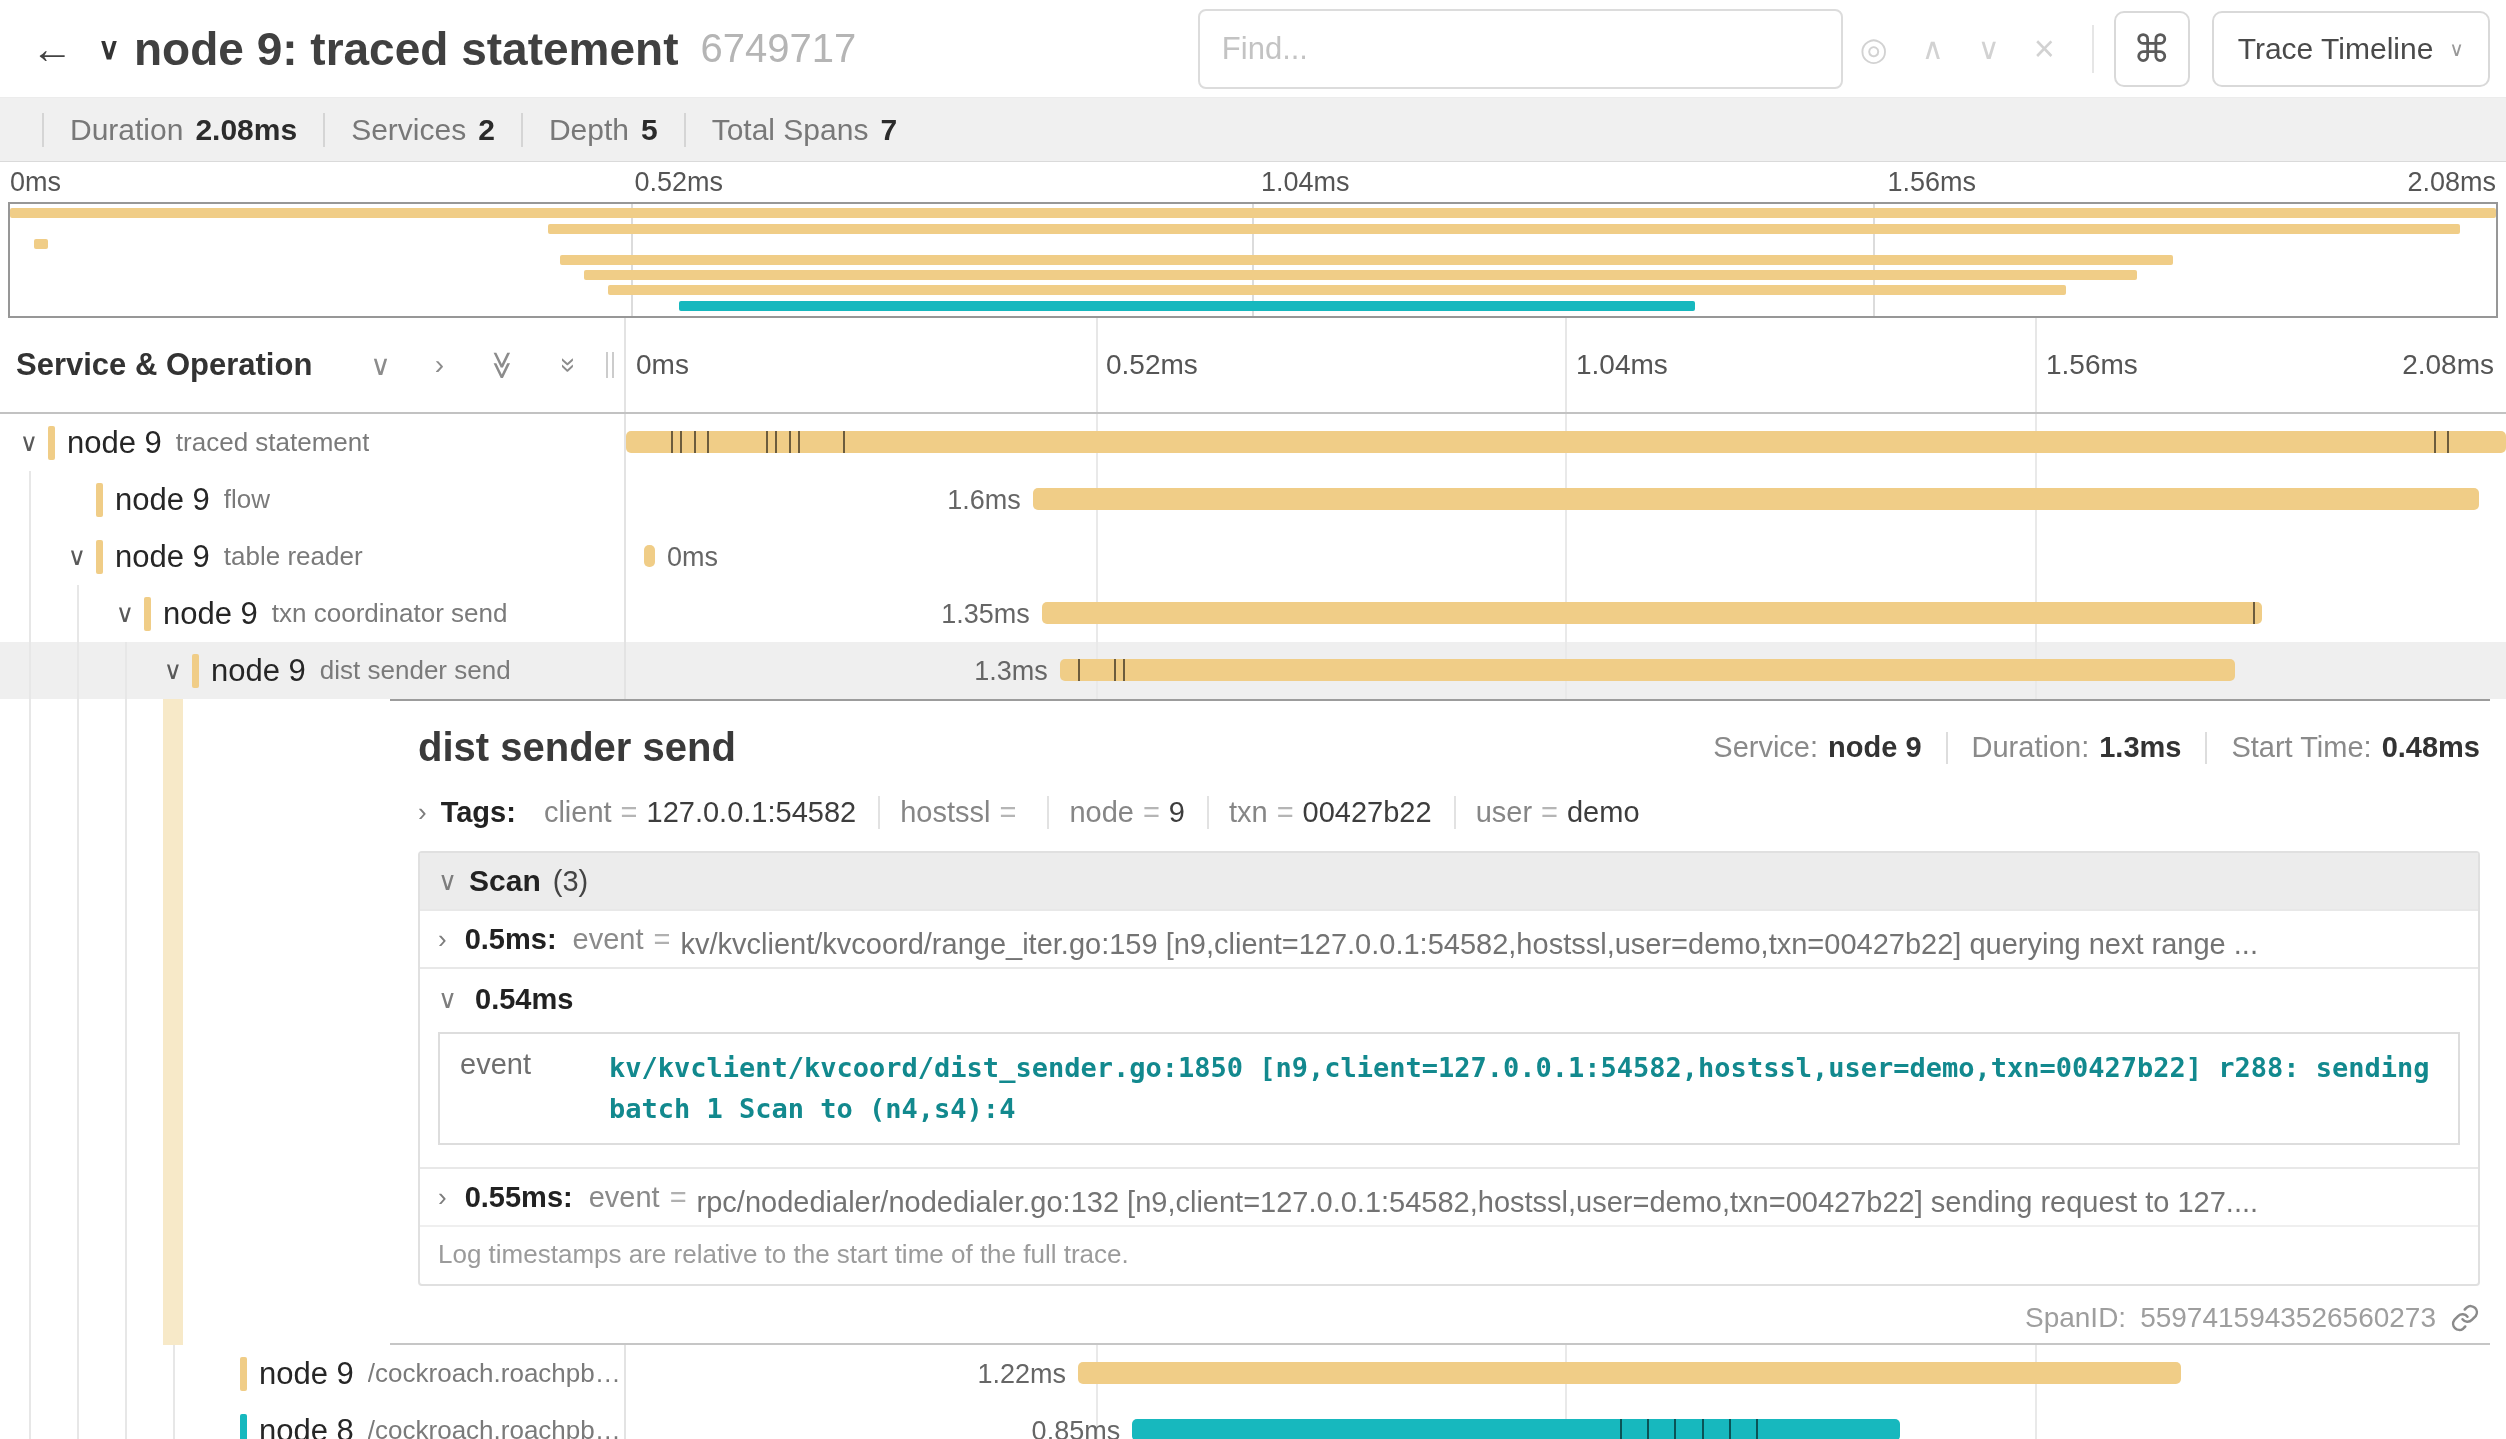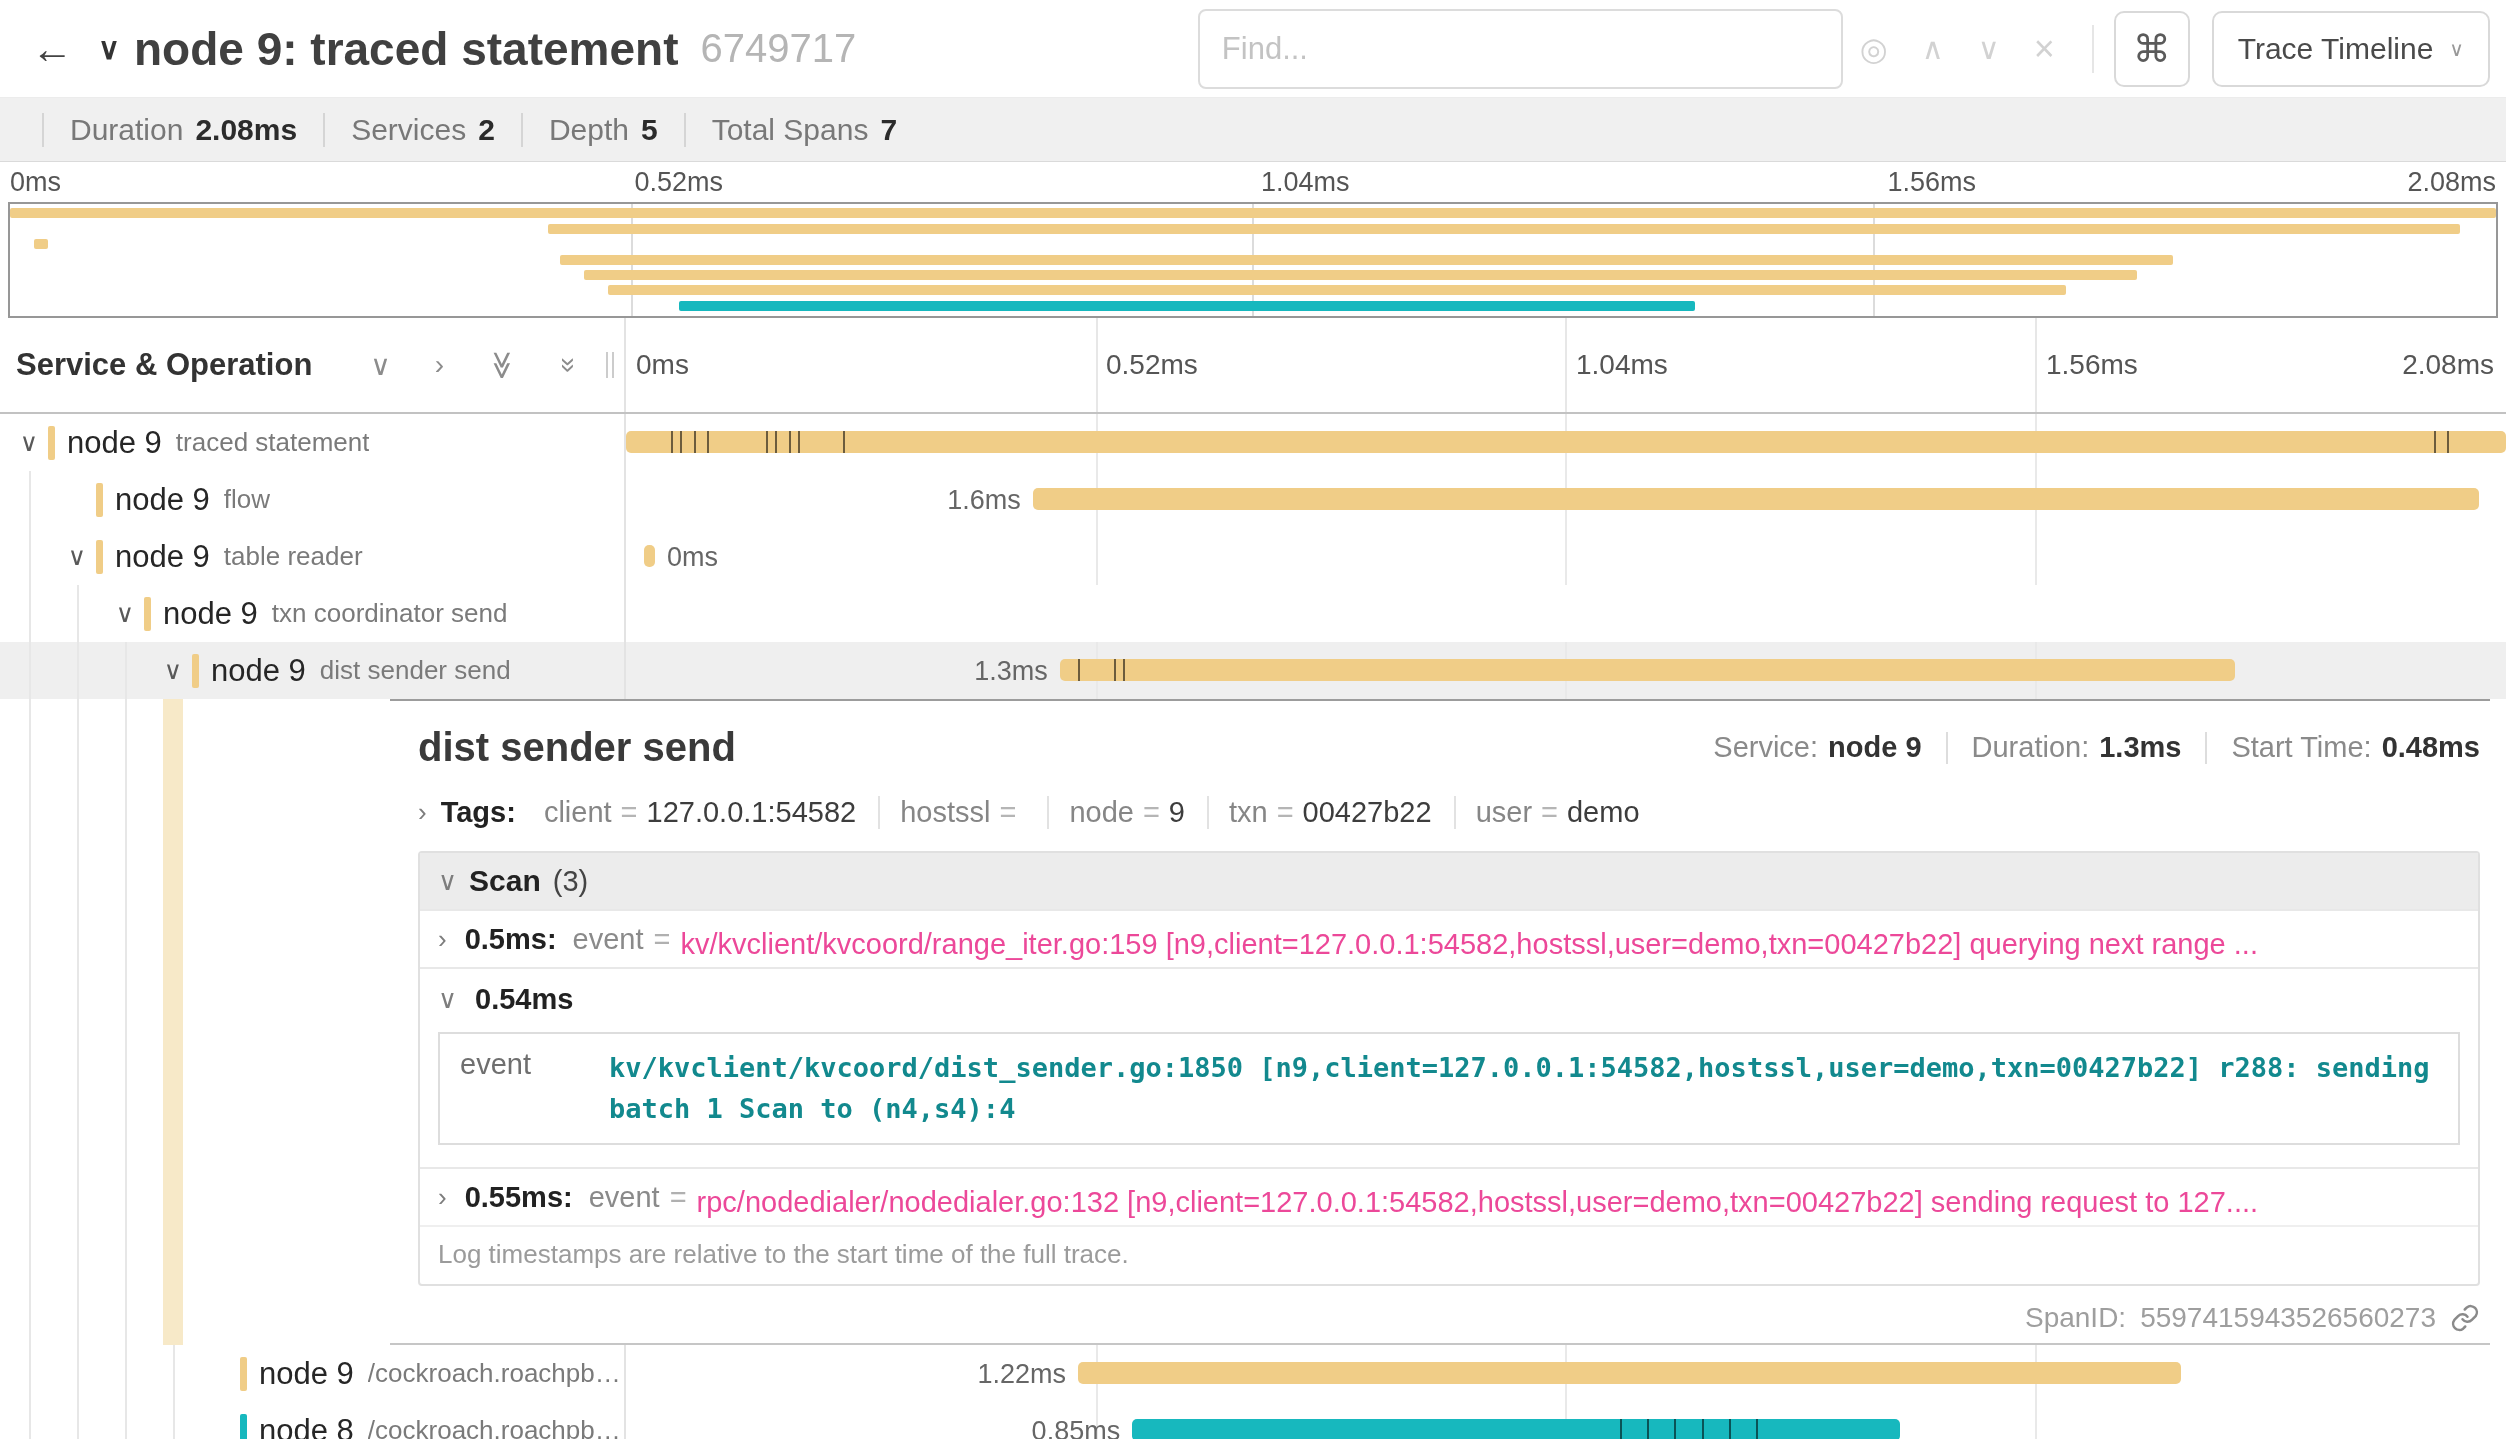--- a/index.html
+++ b/index.html
@@ -99,21 +99,21 @@
   .teq { color:#b5b5b5; margin:0 9px; }
   .tv { color:#3d3d3d; }
   .logsbox { margin-top:22px; border:2px solid #e0e0e0; border-radius:4px; }
   .logshead { height:56px; background:#ececec; display:flex; align-items:center; padding:0 18px; gap:12px; cursor:pointer; }
   .lh-title { font-size:30px; font-weight:bold; color:#222; }
   .lh-count { font-size:29px; color:#444; }
   .lrow { border-top:2px solid #e8e8e8; min-height:58px; display:flex; align-items:center; padding:0 18px; font-size:29px; gap:10px; cursor:pointer; }
   .ltime { font-weight:bold; color:#222; margin:0 6px 0 8px; white-space:nowrap; }
   .lfield { color:#8a8a8a; white-space:nowrap; }
   .leq { color:#b0b0b0; }
-  .lval { color:#ec4899; flex:1; white-space:nowrap; overflow:hidden; text-overflow:ellipsis;margin-top:10px; }
+  .lval { color:#737373; flex:1; white-space:nowrap; overflow:hidden; text-overflow:ellipsis;margin-top:10px; }
   .lrow.open { display:block; padding:14px 18px 20px; cursor:default; }
   .lrow-head { display:flex; align-items:center; gap:10px; }
   .ltable { margin:16px 0 2px 0; border:2px solid #ddd; display:flex; background:#fff; }
   .lt-key { width:155px; flex:none; padding:14px 0 14px 20px; color:#6f6f6f; font-size:29px; }
   .lt-val { flex:1; padding:14px 24px 14px 14px; font-family:"DejaVu Sans Mono", monospace; font-size:27px; font-weight:bold;
             color:#12898e; line-height:1.5; word-break:break-all; }
   .lognote { border-top:2px solid #efefef; padding:12px 18px 14px; color:#9b9b9b; font-size:26px; }
   .spanid { margin-top:16px; display:flex; justify-content:flex-end; align-items:center; gap:14px; font-size:28px; color:#9e9e9e; }
   .linkicon { cursor:pointer; }
 </style>
@@ -266,20 +266,25 @@
     <div class="srow">
       <div class="srow-left">
         <div class="guide" style="left: 29px;"></div>
         <div class="guide" style="left: 77px;"></div>
         <div class="srow-inner" style="padding-left: 106px;">
           <span class="rchev">∨</span>
           <span class="strip" style="background: rgb(240, 205, 135);"></span>
           <span class="svc">node 9</span>
           <span class="op">txn coordinator send</span>
         </div>
+      </div>
+      <div class="srow-tl">
+        <div class="sbar" style="left: 22.1154%; width: 64.9038%; background: rgb(240, 205, 135);"></div>
+        <div class="btick" style="left: 86.5385%;"></div>
+        <span class="bar-label" style="right: calc(77.8846% + 12px);">1.35ms</span>
       </div>
     </div>
     <div class="srow sel">
       <div class="srow-left">
         <div class="guide" style="left: 29px;"></div>
         <div class="guide" style="left: 77px;"></div>
         <div class="guide" style="left: 125px;"></div>
         <div class="srow-inner" style="padding-left: 154px;">
           <span class="rchev">∨</span>
           <span class="strip" style="background: rgb(240, 205, 135);"></span>

